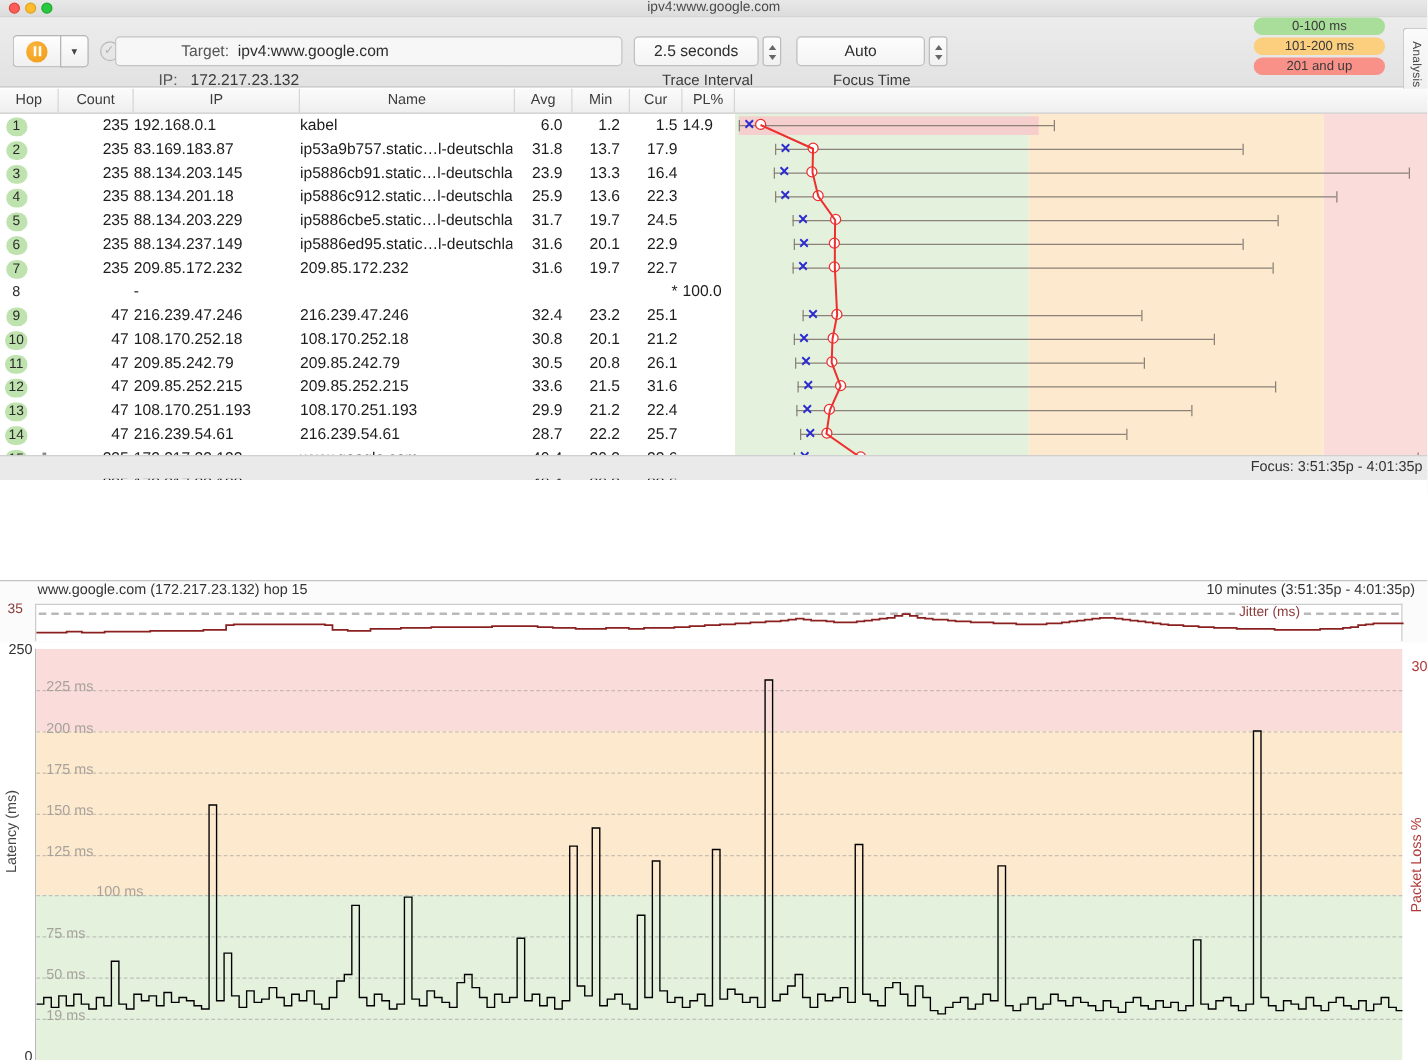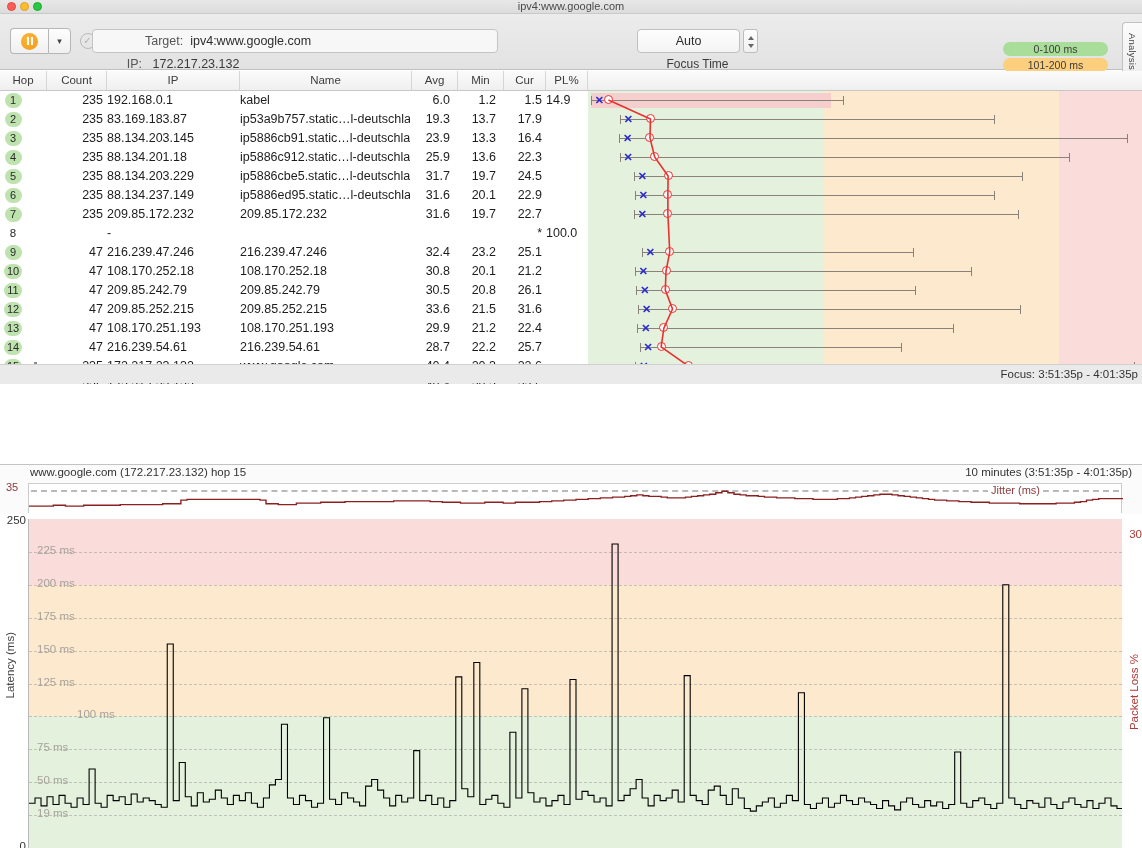--- a/index.html
+++ b/index.html
@@ -97,21 +97,21 @@
     border-right: 3px solid transparent;
   }
   .spin::before { top: 6px;  border-bottom: 4px solid #666; }
   .spin::after  { top: 14px; border-top: 4px solid #666; }
   .stepper-cap {
     margin-top: 4px; font-size: 12px; color: #3a3a3a; text-align: center;
     width: 118px;
   }
   .stepper-box.focus .stepper-cap { width: 121px; }
 
-  .legend { position: absolute; right: 34px; top: 0; width: 105px; margin-top: 28px; }
+  .legend { position: absolute; right: 34px; top: 0; width: 105px; }
   .legend-pill {
     height: 14px; border-radius: 7px; margin-bottom: 2px;
     font-size: 10.5px; color: #3a3a3a; text-align: center; line-height: 14px;
   }
   .pill-green  { background: #a9dd9a; }
   .pill-orange { background: #fbcf7e; }
   .pill-red    { background: #fa9189; }
 
   .side-tab {
     position: absolute; right: 0; top: 8px; width: 20px; height: 58px;
@@ -310,20 +310,24 @@
     <div class="target-field">
       <span class="target-label">Target:</span>
       <span class="target-value">ipv4:www.google.com</span>
     </div>
 
     <div class="ip-row">
       <span class="ip-label">IP:</span>
       <span class="ip-value">172.217.23.132</span>
     </div>
 
+    <div class="stepper-box interval">
+      <span class="combo w-interval">2.5 seconds</span><span class="spin"></span>
+      <div class="stepper-cap">Trace Interval</div>
+    </div>
 
     <div class="stepper-box focus">
       <span class="combo w-focus">Auto</span><span class="spin"></span>
       <div class="stepper-cap">Focus Time</div>
     </div>
 
     <div class="legend">
       <div class="legend-pill pill-green">0-100 ms</div>
       <div class="legend-pill pill-orange">101-200 ms</div>
       <div class="legend-pill pill-red">201 and up</div>
@@ -460,21 +464,21 @@
         <div class="cell c-avg">6.0</div>
         <div class="cell c-min">1.2</div>
         <div class="cell c-cur">1.5</div>
         <div class="cell c-pl">14.9</div>
       </div>
       <div class="row" style="position: absolute; left: 0px; top: 19px; width: 588px;">
         <div class="cell c-hopnum"><span class="hop-badge">2</span></div>
         <div class="cell c-count">235</div>
         <div class="cell c-ip">83.169.183.87</div>
         <div class="cell c-name">ip53a9b757.static…l-deutschland.de</div>
-        <div class="cell c-avg">19.3</div>
+        <div class="cell c-avg">31.8</div>
         <div class="cell c-min">13.7</div>
         <div class="cell c-cur">17.9</div>
         <div class="cell c-pl"></div>
       </div>
       <div class="row" style="position: absolute; left: 0px; top: 38px; width: 588px;">
         <div class="cell c-hopnum"><span class="hop-badge">3</span></div>
         <div class="cell c-count">235</div>
         <div class="cell c-ip">88.134.203.145</div>
         <div class="cell c-name">ip5886cb91.static…l-deutschland.de</div>
         <div class="cell c-avg">23.9</div>

